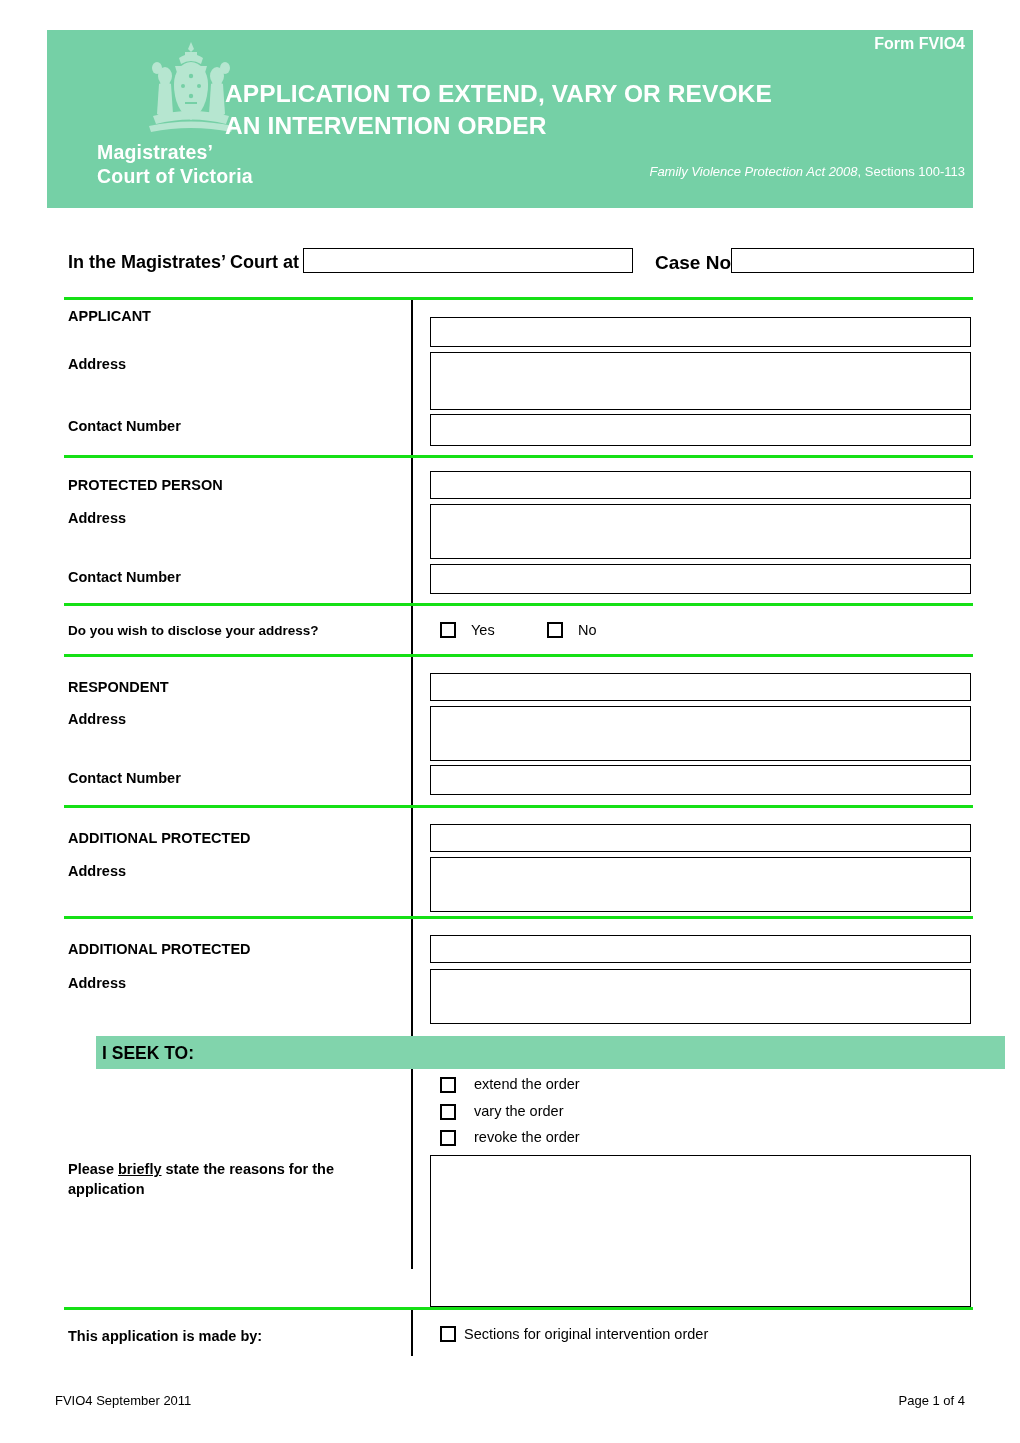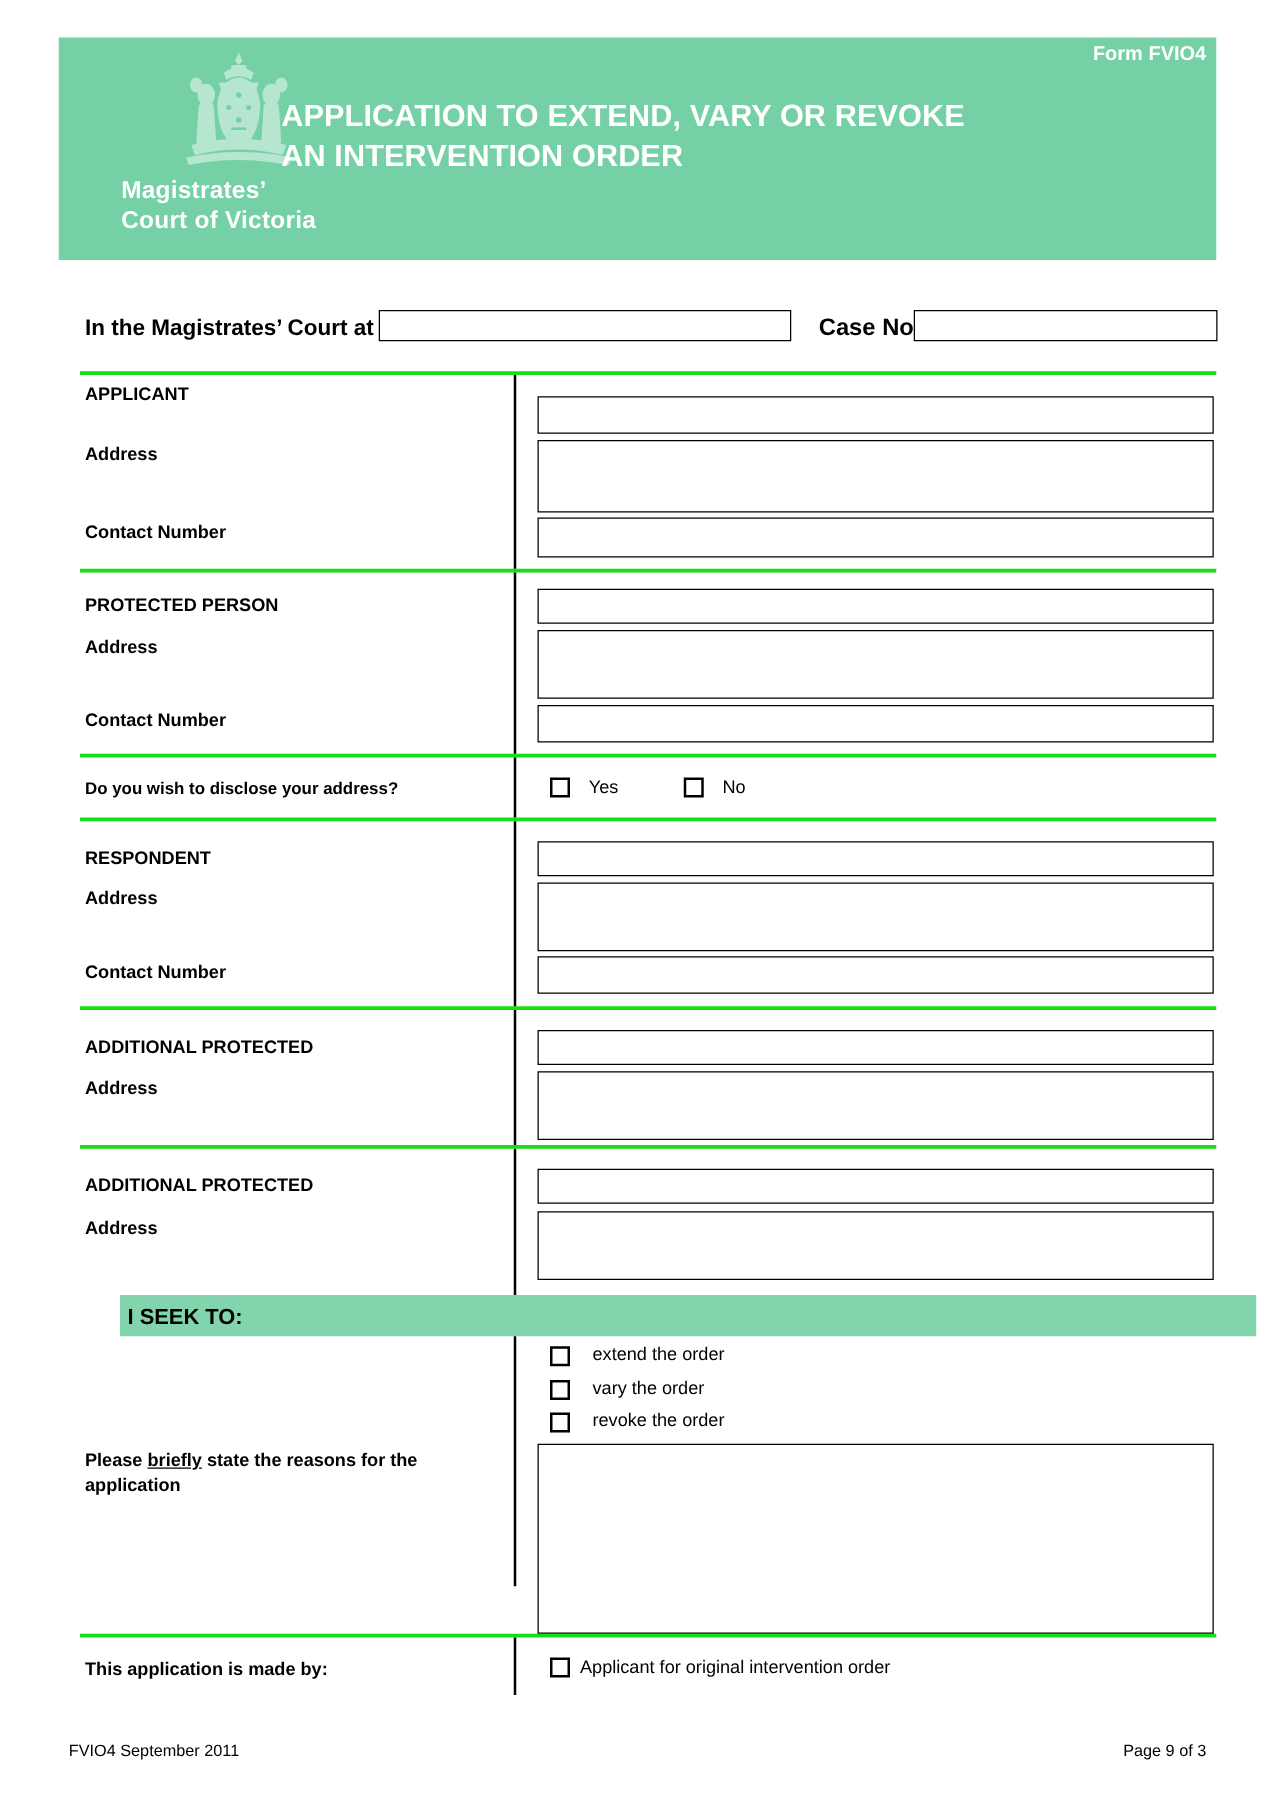--- a/index.html
+++ b/index.html
@@ -258,20 +258,21 @@
     </div>
   </div>
 
   <div class="form-code">Form FVIO4</div>
 
   <div class="header-title">
     <div>APPLICATION TO EXTEND, VARY OR REVOKE</div>
     <div>AN INTERVENTION ORDER</div>
   </div>
 
+  <div class="header-act"><i>Family Violence Protection Act 2008</i><span>, Sections 100-113</span></div>
 </div>
 
 <div class="court-row">
   <div class="court-label">In the Magistrates’ Court at</div>
   <div class="court-input"></div>
   <div class="caseno-label">Case No</div>
   <div class="caseno-input"></div>
 </div>
 
 <div class="form-body">
@@ -363,21 +364,21 @@
 
     <div class="fld wide" style="top:86px;height:152px"></div>
   </div>
 
   <div class="divider" style="margin-top:38px"></div>
 
   <div class="section" style="height:46px">
     <div class="vrule"></div>
     <div class="sec-label" style="top:18px">This application is made by:</div>
     <div class="checkrow-box" style="left:376px;top:16px"></div>
-    <div class="checkrow-txt" style="left:400px;top:16px">Applicant for original intervention order</div>
+    <div class="checkrow-txt" style="left:400px;top:16px">Sections for original intervention order</div>
   </div>
 
 </div>
 
 <div class="footer">
   <div class="left">FVIO4 September 2011</div>
-  <div class="right">Page 9 of 3</div>
+  <div class="right">Page 1 of 4</div>
 </div>
 
 </body></html>

